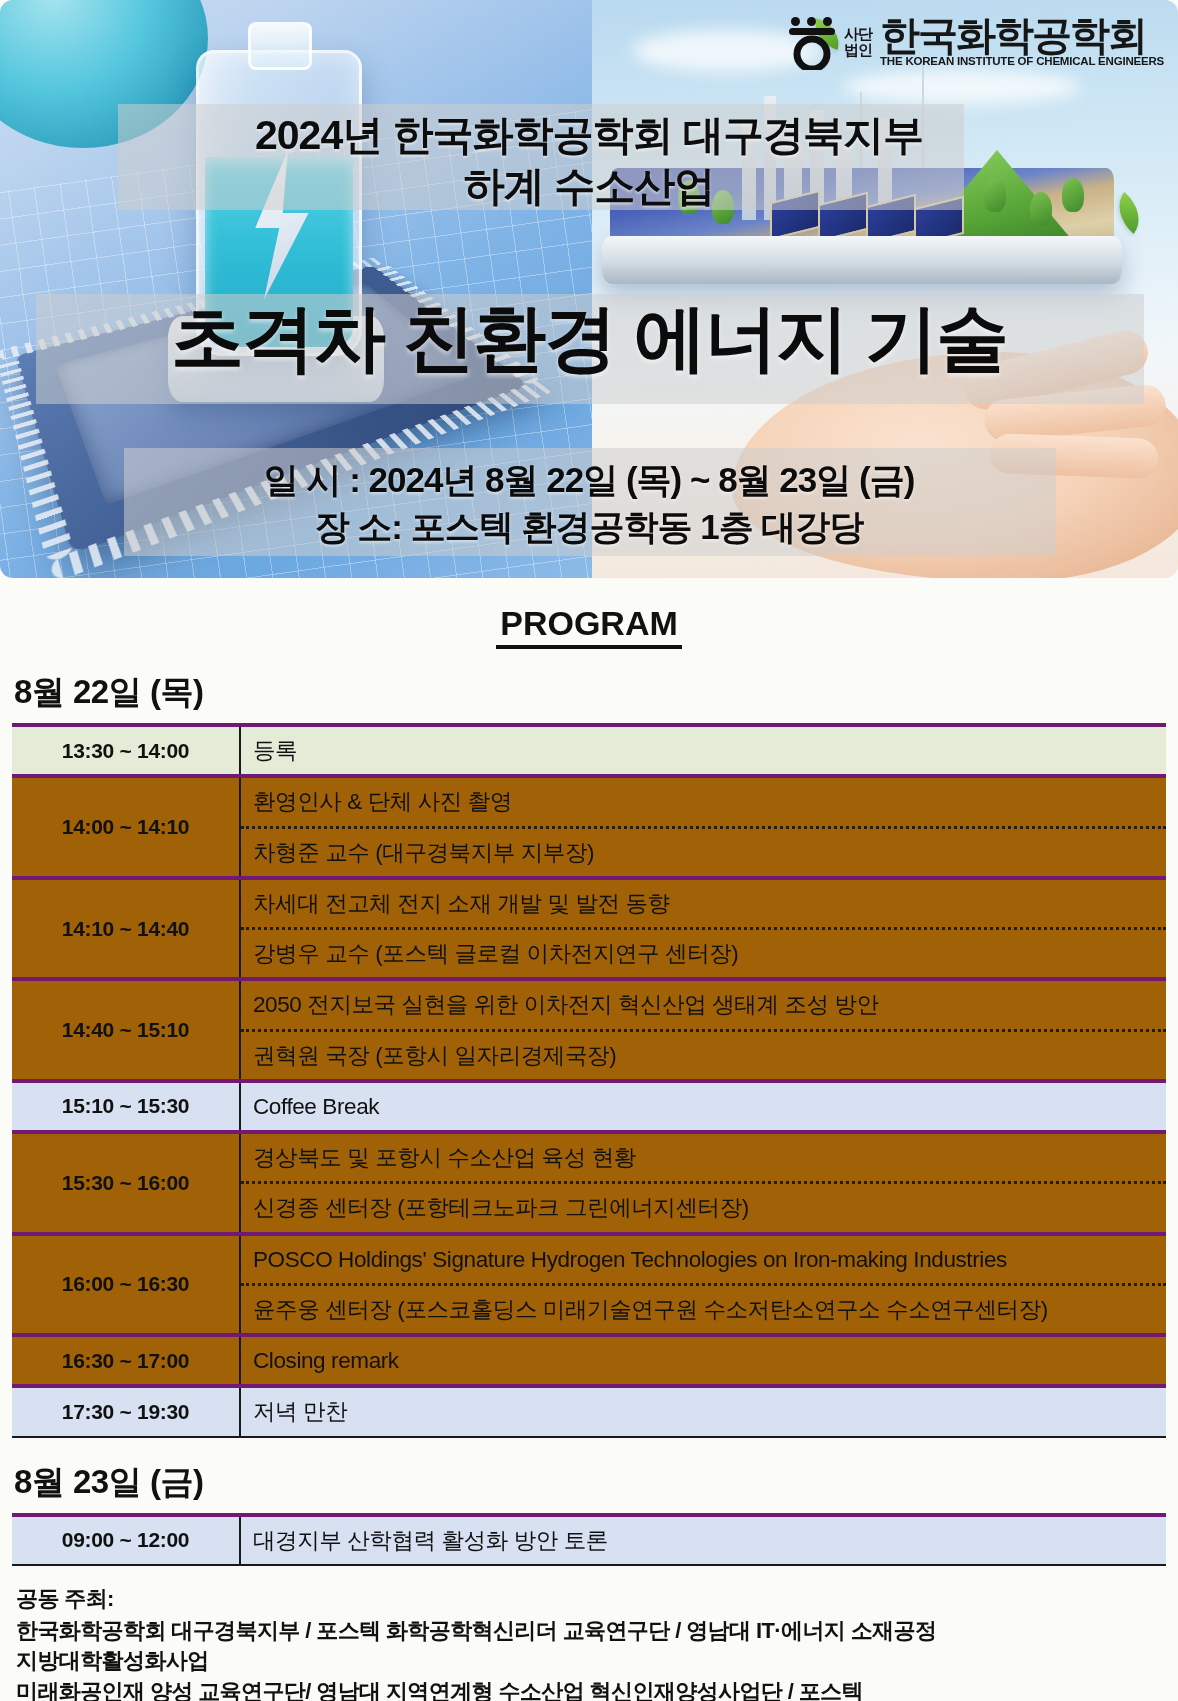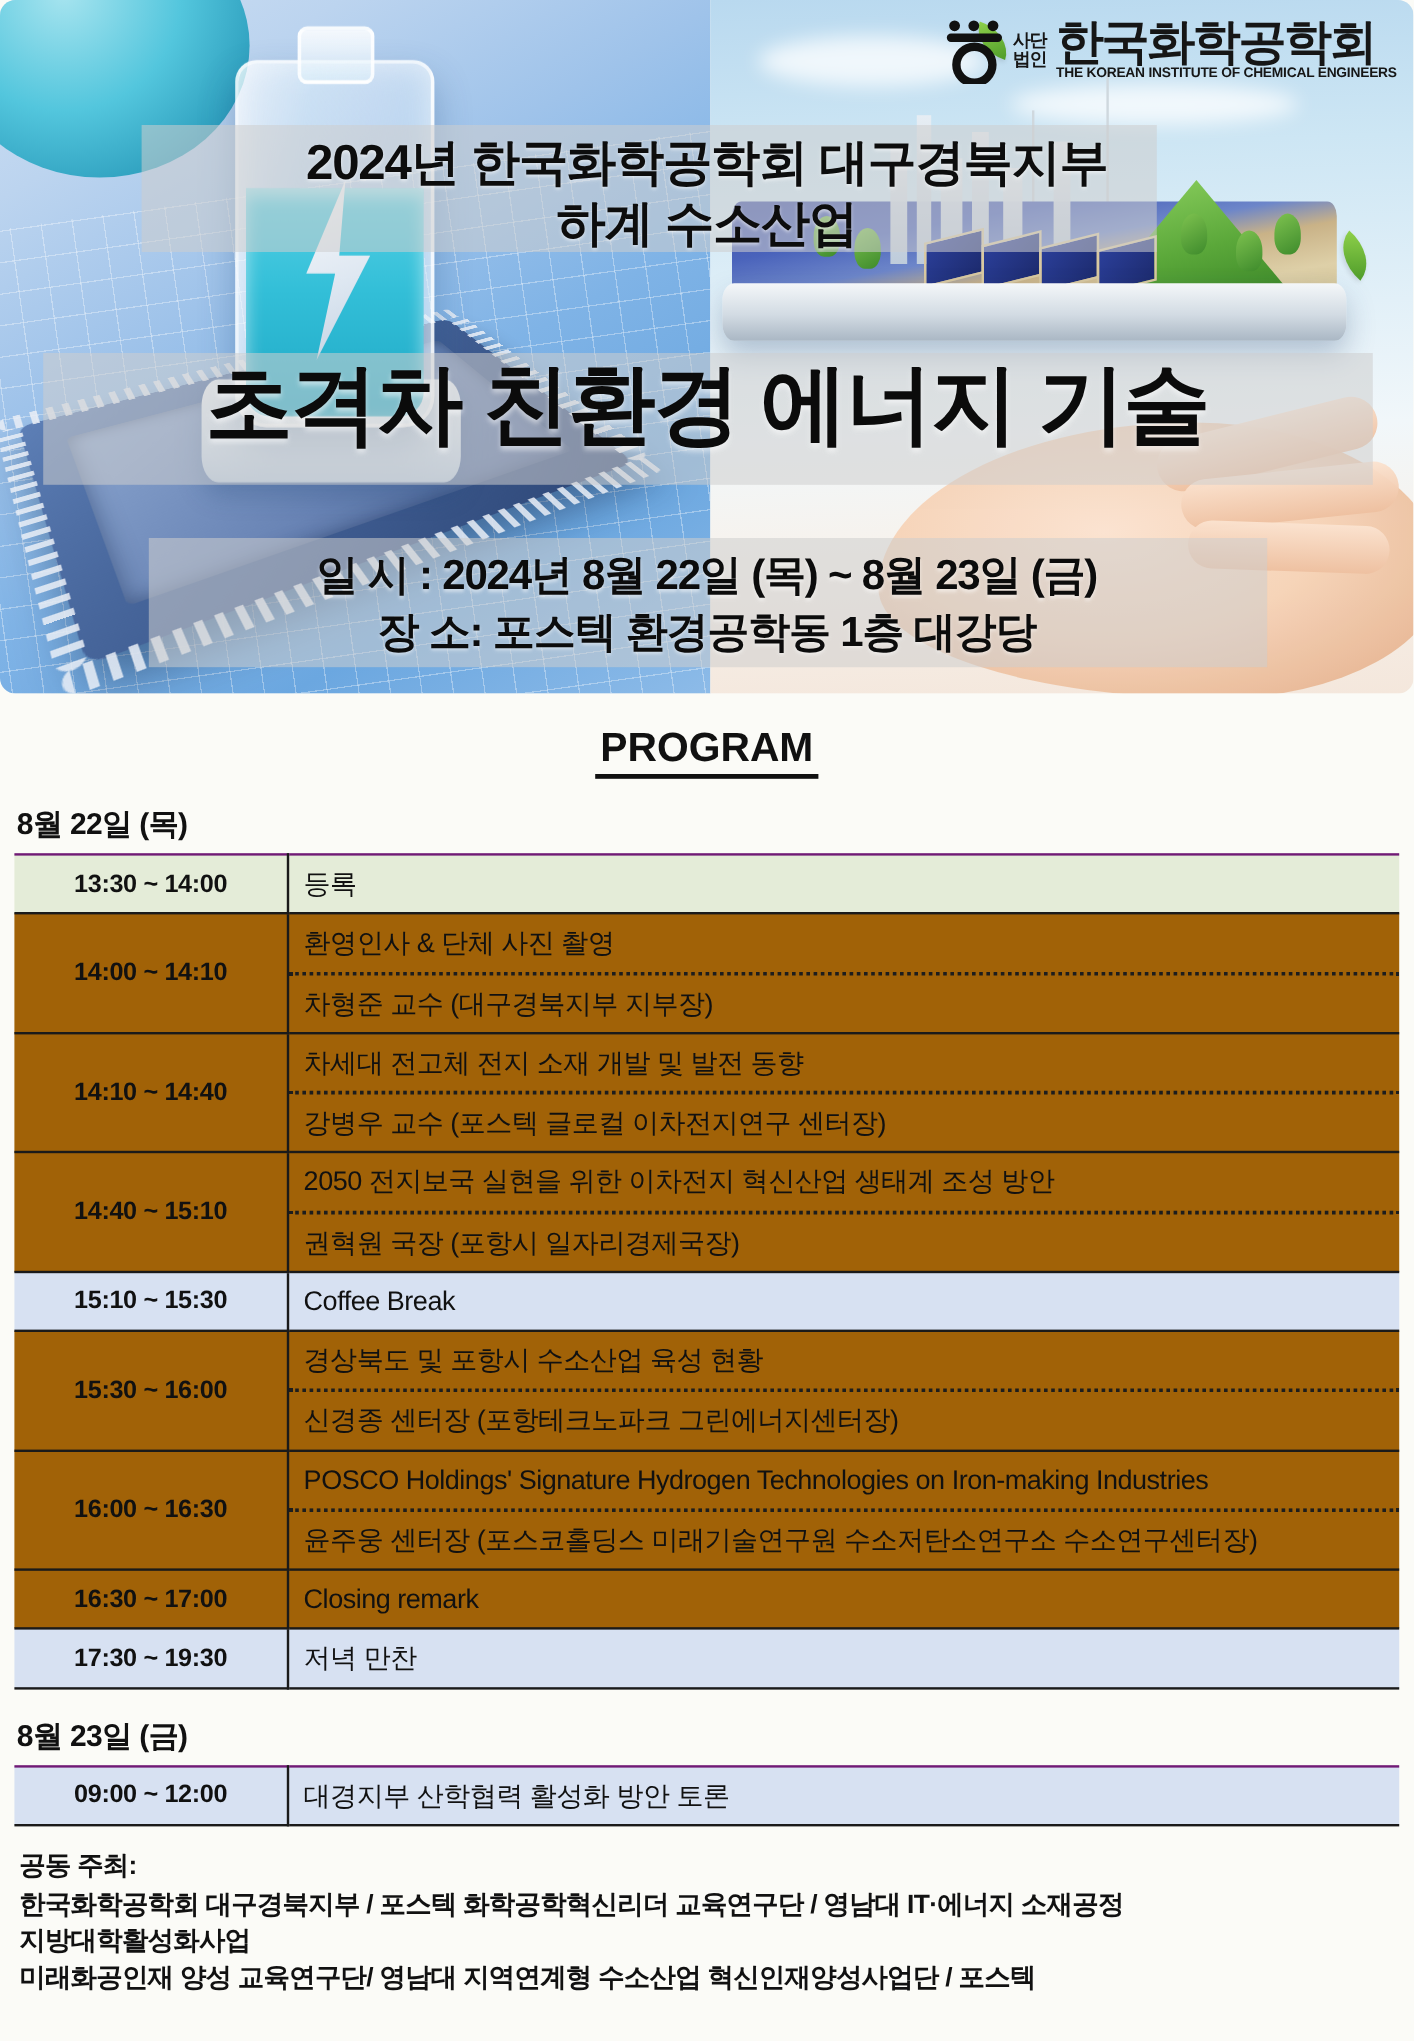--- a/index.html
+++ b/index.html
@@ -162,28 +162,28 @@
 
   
   .program{position:relative;padding:0 12px;}
   .program-title{
     text-align:center;font-size:34px;font-weight:bold;letter-spacing:0px;
     margin:26px 0 0 0;padding-bottom:3px;
   }
   .program-title span{border-bottom:4px solid #111;padding:0 4px 3px 4px;}
 
   .day-label{
-    font-size:25px;font-weight:bold;margin:24px 0 8px 2px;letter-spacing:-.5px;
+    font-size:33px;font-weight:bold;margin:24px 0 8px 2px;letter-spacing:-.5px;
   }
   .day-label.second{margin-top:22px;}
 
   table.sched{width:1154px;border-collapse:collapse;table-layout:fixed;}
   table.sched col.c-time{width:228px;}
   table.sched td{
-    border-top:2px solid #701a75;border-bottom:2px solid #1a1a1a;
+    border-top:4px solid #701a75;border-bottom:2px solid #1a1a1a;
     vertical-align:middle;
   }
   td.time{
     text-align:center;font-size:21px;font-weight:bold;letter-spacing:-.3px;
     border-right:2px solid #1a1a1a;padding:6px 4px;white-space:nowrap;
   }
   td.body{padding:0;}
   .line{
     font-size:22.5px;line-height:1.3;padding:9px 8px 9px 12px;letter-spacing:-.4px;
     min-height:22px;

